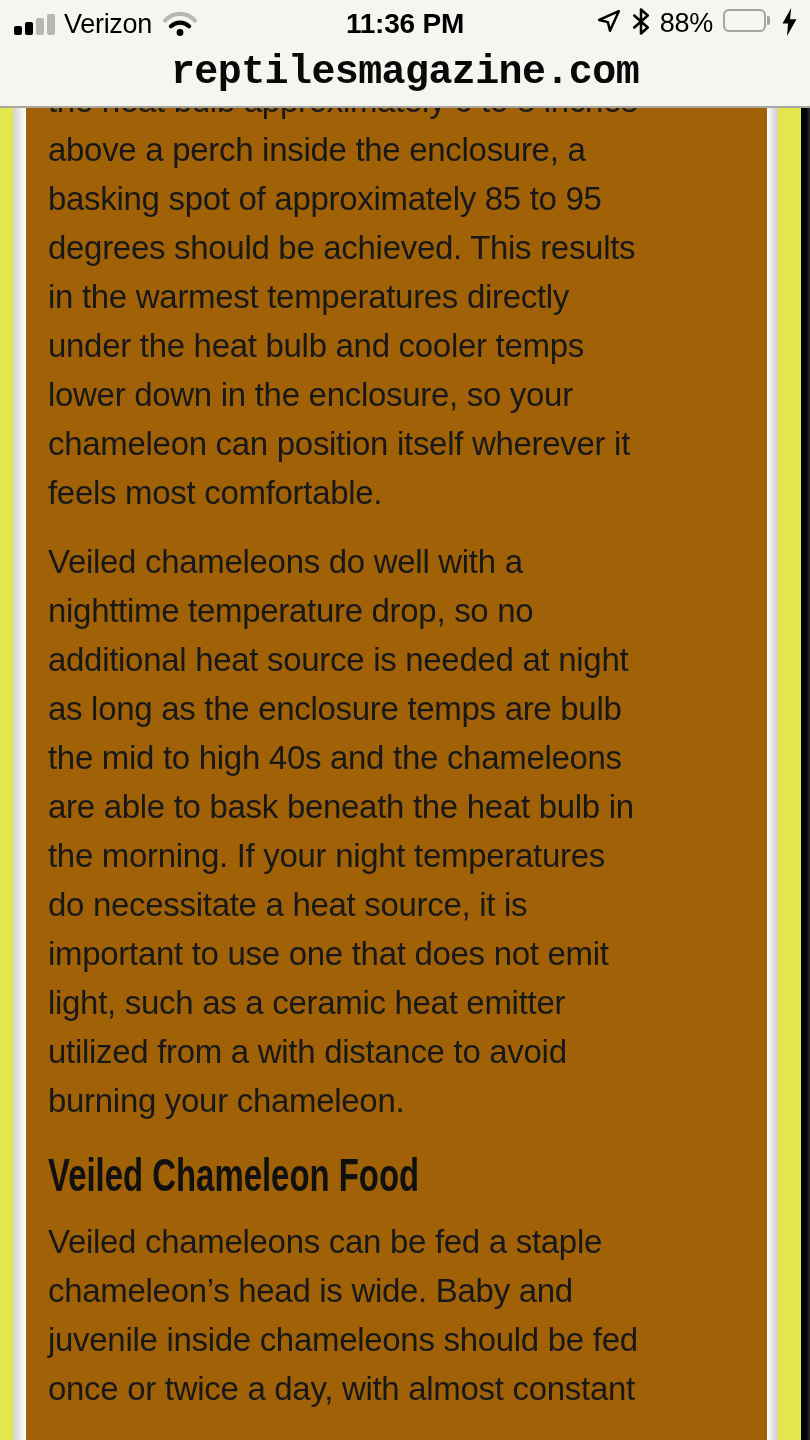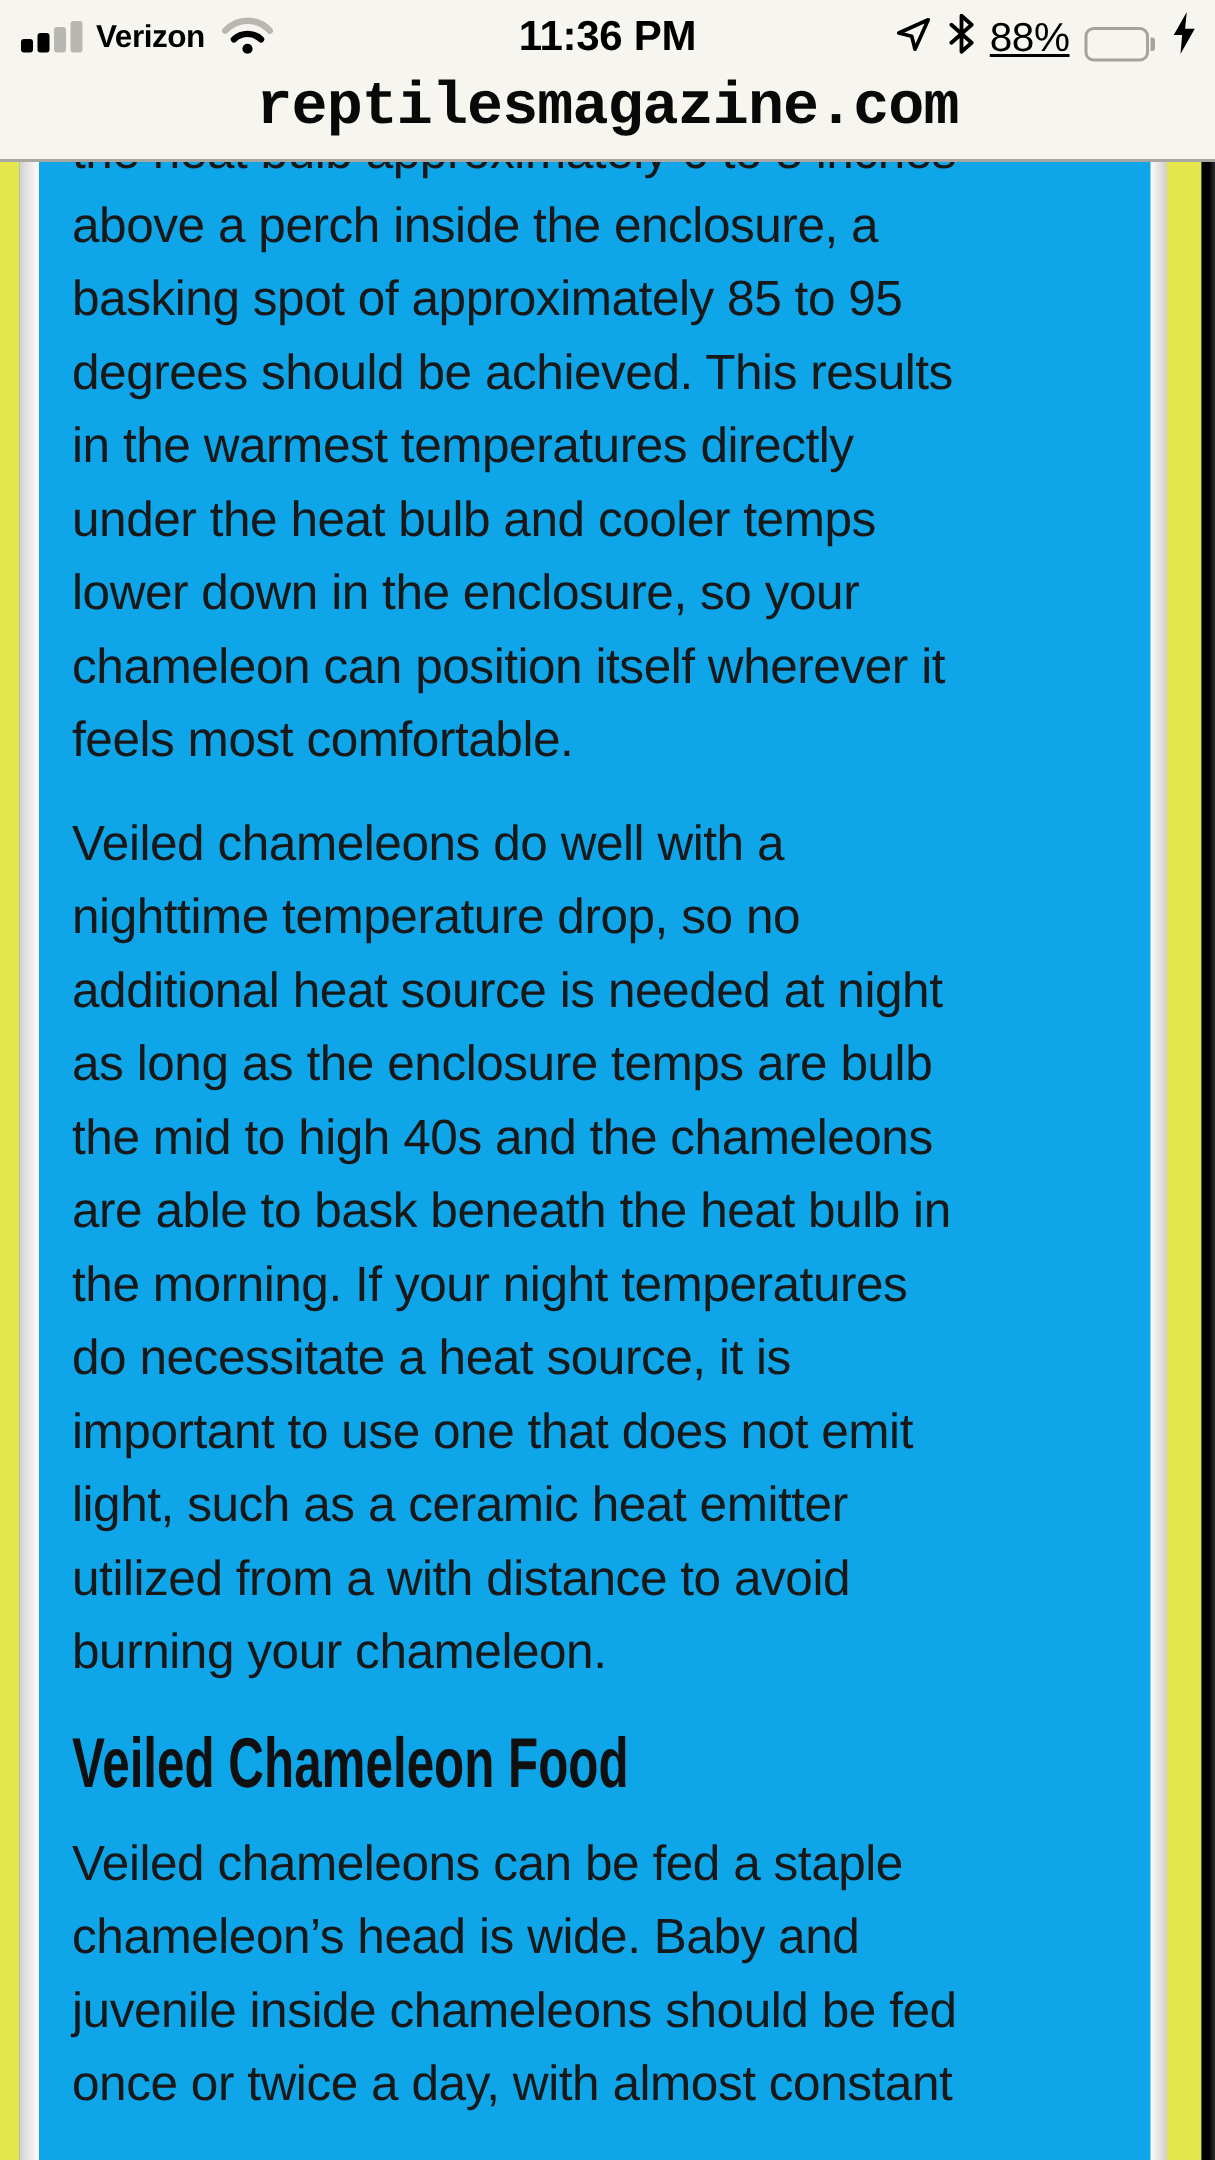--- a/index.html
+++ b/index.html
@@ -23,46 +23,46 @@
     z-index:10;
   }
   .statusbar{position:relative;height:44px;}
   .sb-left{position:absolute;left:14px;top:8px;display:flex;align-items:center;gap:9px;}
   .signal{display:flex;align-items:flex-end;gap:3px;height:22px;padding-bottom:1px;}
   .signal .bar{width:8px;border-radius:2px;background:#000;}
   .signal .b1{height:9px;}
   .signal .b2{height:13px;}
   .signal .b3{height:17px;background:var(--muted-gray);}
   .signal .b4{height:21px;background:var(--muted-gray);}
-  .carrier{font-size:21px;font-weight:700;color:#000;letter-spacing:-0.3px;}
+  .carrier{font-size:27px;font-weight:400;color:#000;letter-spacing:-0.3px;}
   .wifi{margin-left:2px;margin-top:3px;}
   .time{
     position:absolute;left:50%;top:8px;transform:translateX(-50%);
     font-size:28px;font-weight:700;color:#000;letter-spacing:-0.2px;white-space:nowrap;
   }
-  .sb-right{position:absolute;right:12px;top:8px;display:flex;align-items:flex-end;gap:10px;text-decoration:underline;}
+  .sb-right{position:absolute;right:12px;top:8px;display:flex;align-items:flex-start;gap:10px;}
   .pct{font-size:27px;color:#000;letter-spacing:-0.3px;}
   .battery{position:relative;width:48px;height:24px;display:flex;align-items:center;}
   .battery .body{
     width:43px;height:23px;border:2px solid #a5a39c;border-radius:6px;
     padding:2px;background:transparent;
   }
   .battery .fill{height:100%;background:var(--battery-green);border-radius:2.5px;}
   .battery .tip{width:3px;height:9px;background:#a5a39c;border-radius:0 2px 2px 0;margin-left:1px;}
   .urlbar{position:relative;height:62px;display:flex;align-items:center;justify-content:center;}
   .url{
     font-size:40px;font-weight:700;color:#090909;letter-spacing:-0.6px;
     margin-top:-6px;
     font-family:Liberation Mono, monospace;
   }
 
   
   .viewport{
     position:absolute;top:108px;left:0;right:0;bottom:0;
-    background:#0ea5e9;overflow:hidden;
+    background:#a16207;overflow:hidden;
   }
   .edge{position:absolute;top:0;bottom:0;}
   .edge-left-yellow{left:0;width:13px;background:var(--border-yellow);}
   .edge-left-shadow{left:13px;width:13px;background:linear-gradient(to right,#d2d0cc,#ffffff);}
   .edge-right-shadow{right:32px;width:11px;background:linear-gradient(to left,#cfcdc9,#fdfdfd);}
   .edge-right-yellow{right:9px;width:23px;background:var(--border-yellow);}
   .edge-right-black{right:0;width:9px;background:linear-gradient(to right,#000 55%,#2e2e2e);}
 
   .article{
     position:absolute;left:48px;top:-32px;width:700px;color:var(--text-color);

